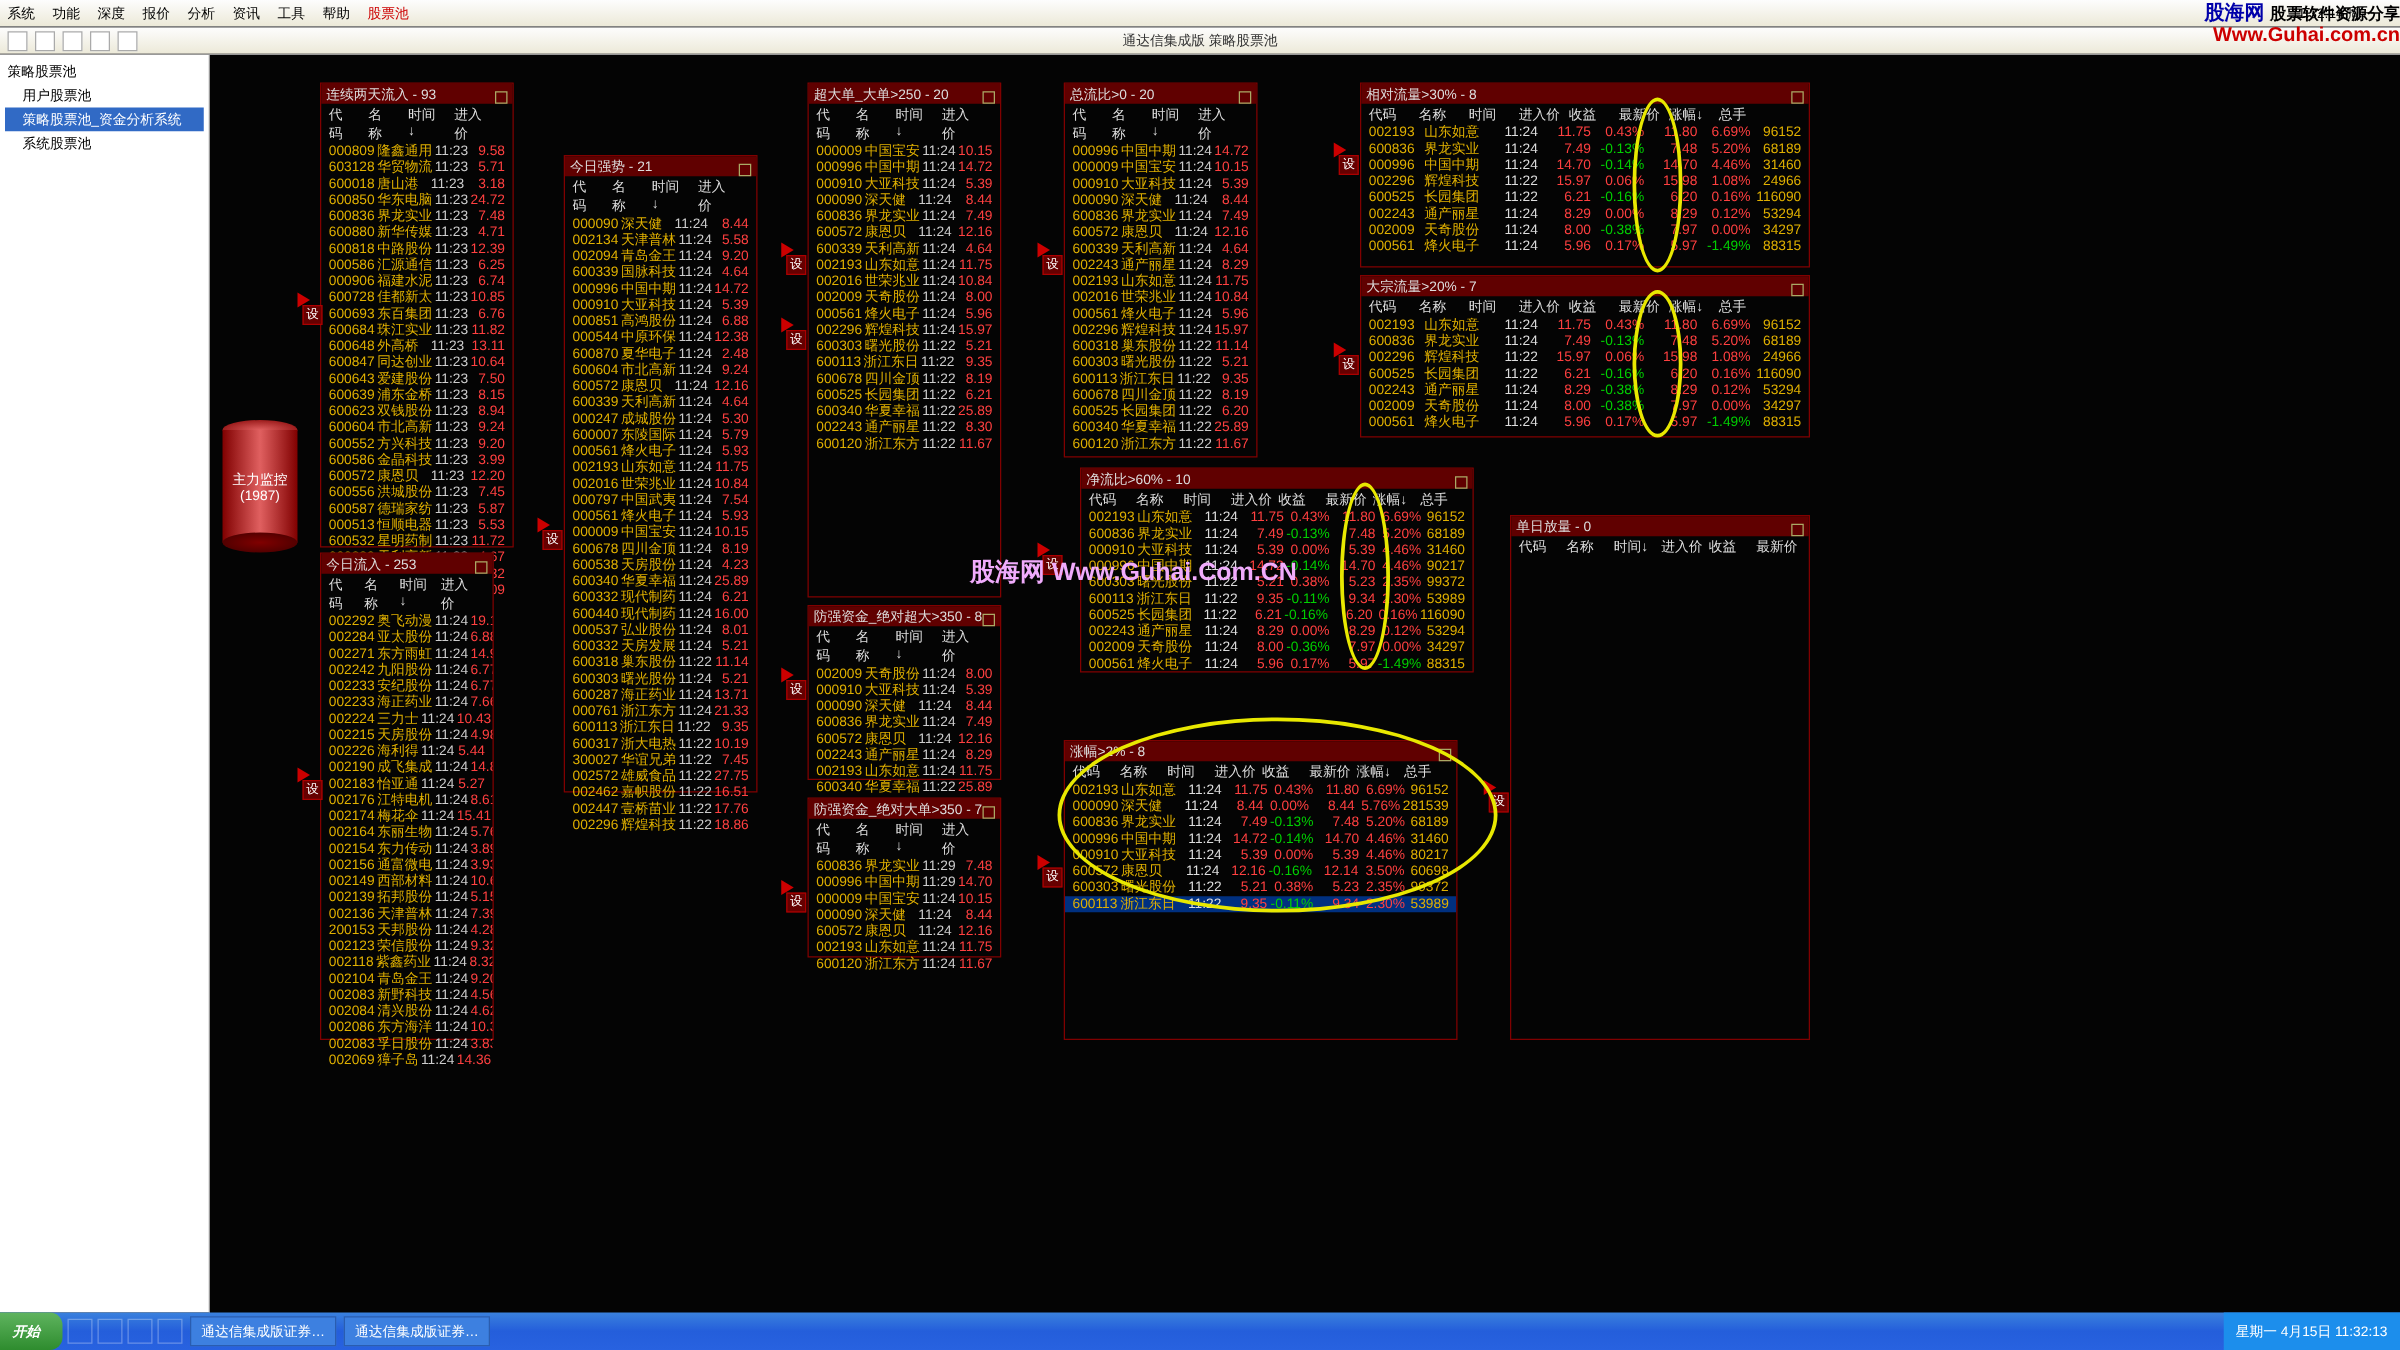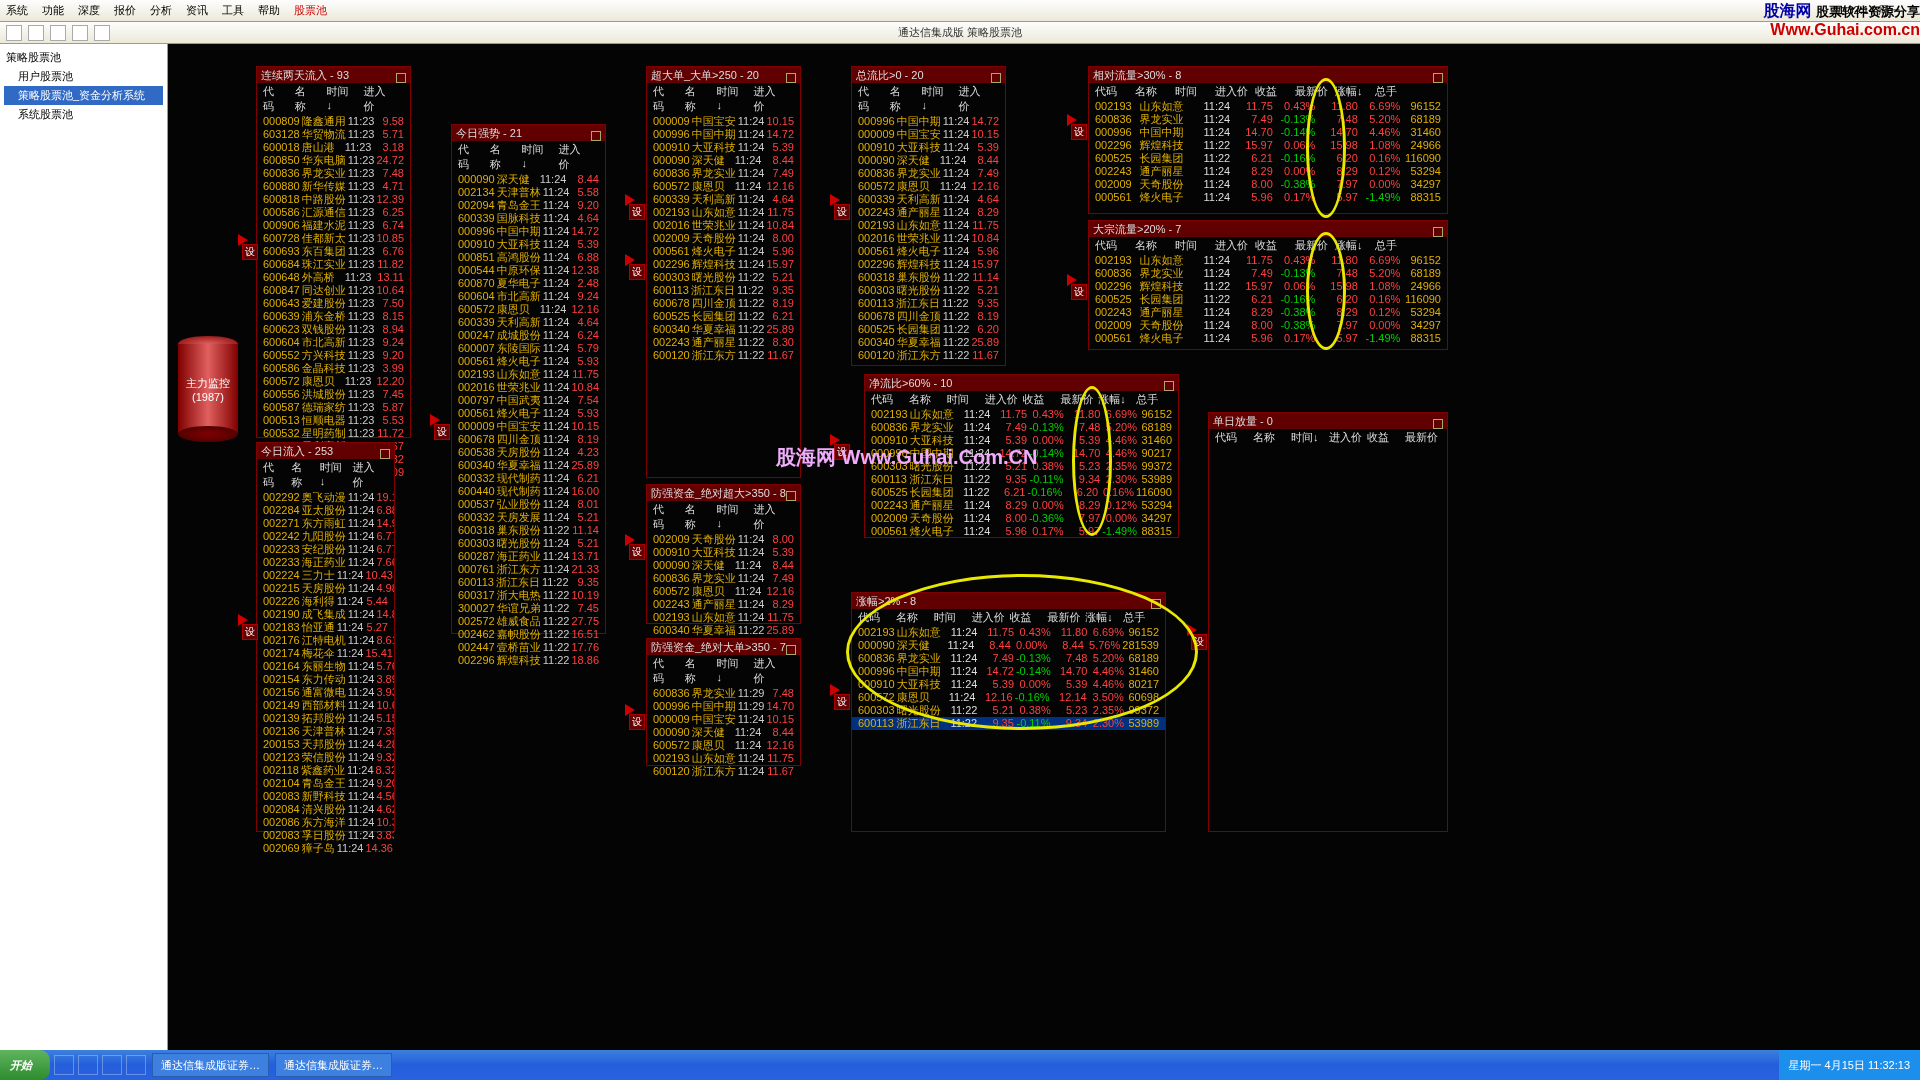--- a/index.html
+++ b/index.html
@@ -533,21 +533,21 @@
         <div class="row">
           <span class="c-code">600339</span>
           <span class="c-name">天利高新</span>
           <span class="c-time">11:24</span>
           <span class="c-price">4.64</span>
         </div>
         <div class="row">
           <span class="c-code">000247</span>
           <span class="c-name">成城股份</span>
           <span class="c-time">11:24</span>
-          <span class="c-price">6.24</span>
+          <span class="c-price">5.30</span>
         </div>
         <div class="row">
           <span class="c-code">600007</span>
           <span class="c-name">东陵国际</span>
           <span class="c-time">11:24</span>
           <span class="c-price">5.79</span>
         </div>
         <div class="row">
           <span class="c-code">000561</span>
           <span class="c-name">烽火电子</span>

